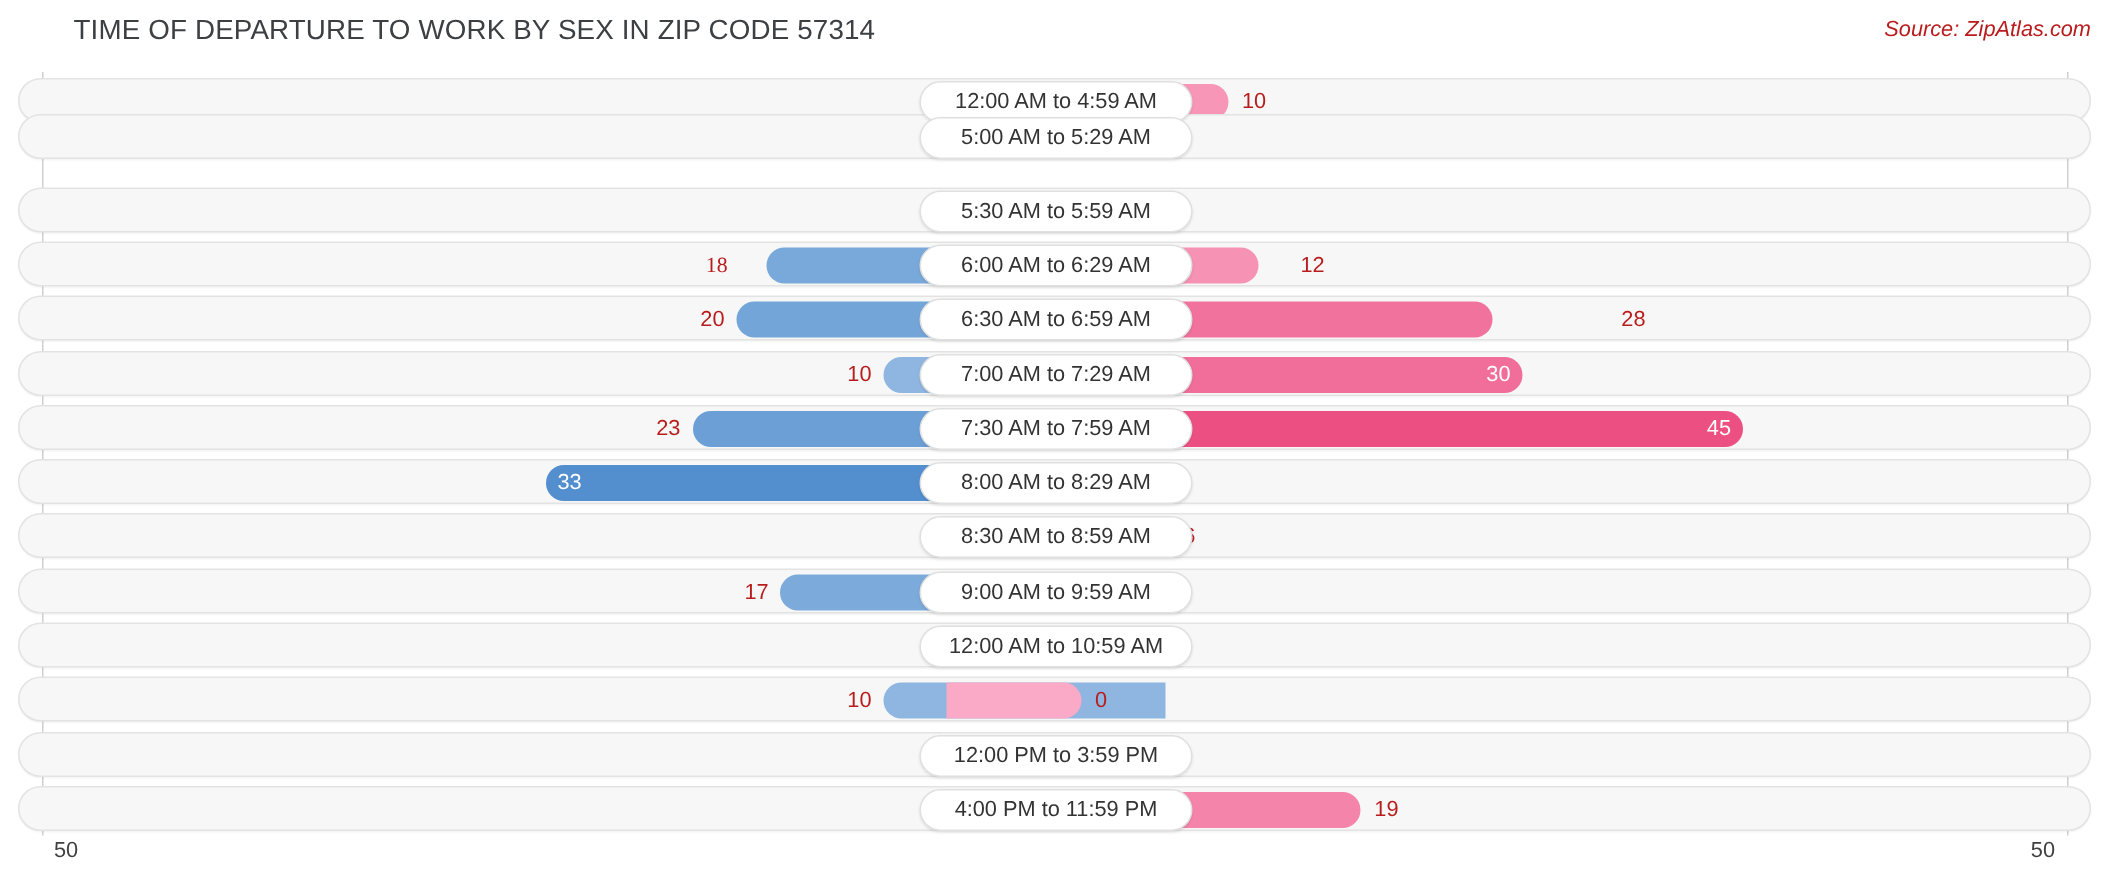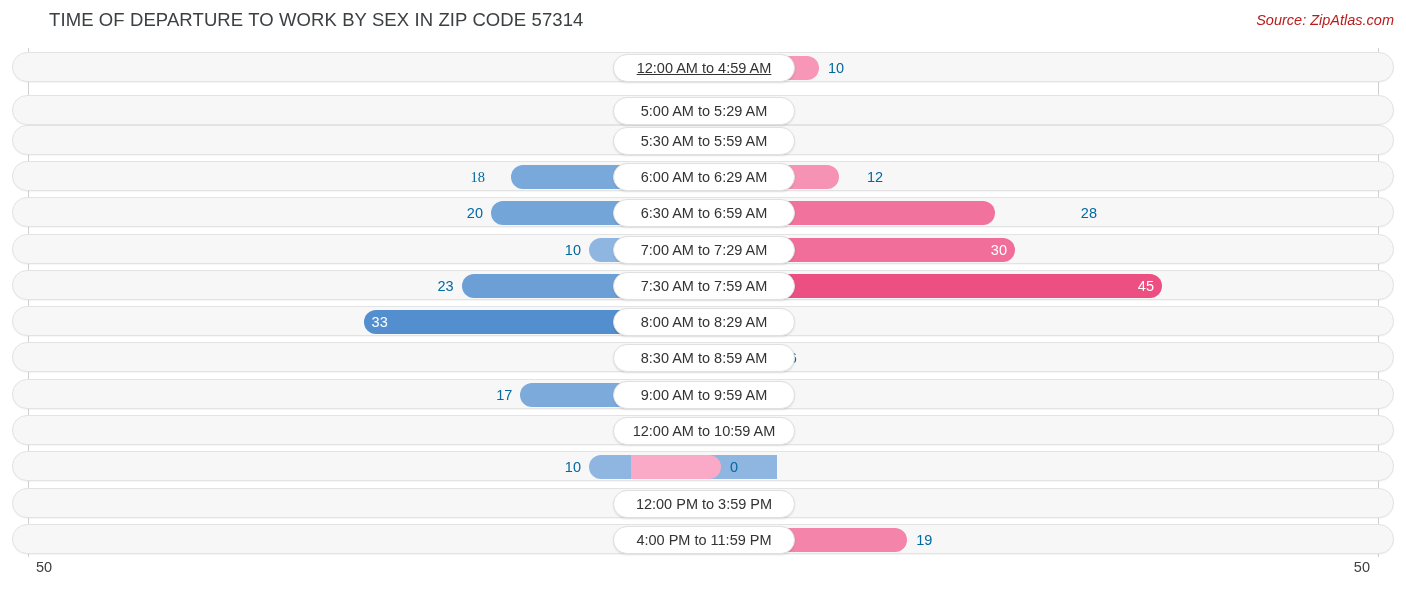--- a/index.html
+++ b/index.html
@@ -86,21 +86,21 @@
   .bar-male   { border-radius: 12px 0 0 12px; }
   .bar-female { border-radius: 0 12px 12px 0; }
 
   
   .val {
     position: absolute;
     top: 4px;
     height: 22px;
     line-height: 22px;
     font-size: 14.5px;
-    color: #0369a1;
+    color: #b91c1c;
     white-space: nowrap;
   }
   .val.inside { color: #ffffff; }
   .val-male   { text-align: right; }
   .val-female { text-align: left; }
 
   
   .cat-pill {
     position: absolute;
     top: 1px;
@@ -172,24 +172,24 @@
   <div id="plot">
     <div class="axis-line" id="axis-left"></div>
     <div class="axis-line" id="axis-right"></div>
     <div id="rows-host">
         <div class="row" style="top: 4px;">
           <div class="row-inner">
             <div class="bar bar-male" style="left: 664.2px; width: 99.8px; background: rgb(165, 198, 232);"></div>
             <div class="val val-male" style="left: 612.2px; width: 44px;">1</div>
             <div class="bar bar-female" style="left: 618px; width: 188px; background: rgb(247, 150, 183);"></div>
             <div class="val val-female" style="left: 815px; width: 44px;">10</div>
-            <div class="cat-pill" style="left: 600px; width: 182px; text-decoration: underline;">12:00 AM to 4:59 AM</div>
-          </div>
-        </div>
-        <div class="row" style="top: 47px;">
+            <div class="cat-pill" style="left: 600px; width: 182px;">12:00 AM to 4:59 AM</div>
+          </div>
+        </div>
+        <div class="row" style="top: 28px;">
           <div class="row-inner">
             <div class="bar bar-male" style="left: 674px; width: 90px; background: rgb(168, 200, 233);"></div>
             <div class="val val-male" style="left: 622px; width: 44px;">0</div>
             <div class="bar bar-female" style="left: 618px; width: 90px; background: rgb(250, 170, 198);"></div>
             <div class="val val-female" style="left: 717px; width: 44px;">0</div>
             <div class="cat-pill" style="left: 600px; width: 182px;">5:00 AM to 5:29 AM</div>
           </div>
         </div>
         <div class="row" style="top: 76.6px;">
           <div class="row-inner">

